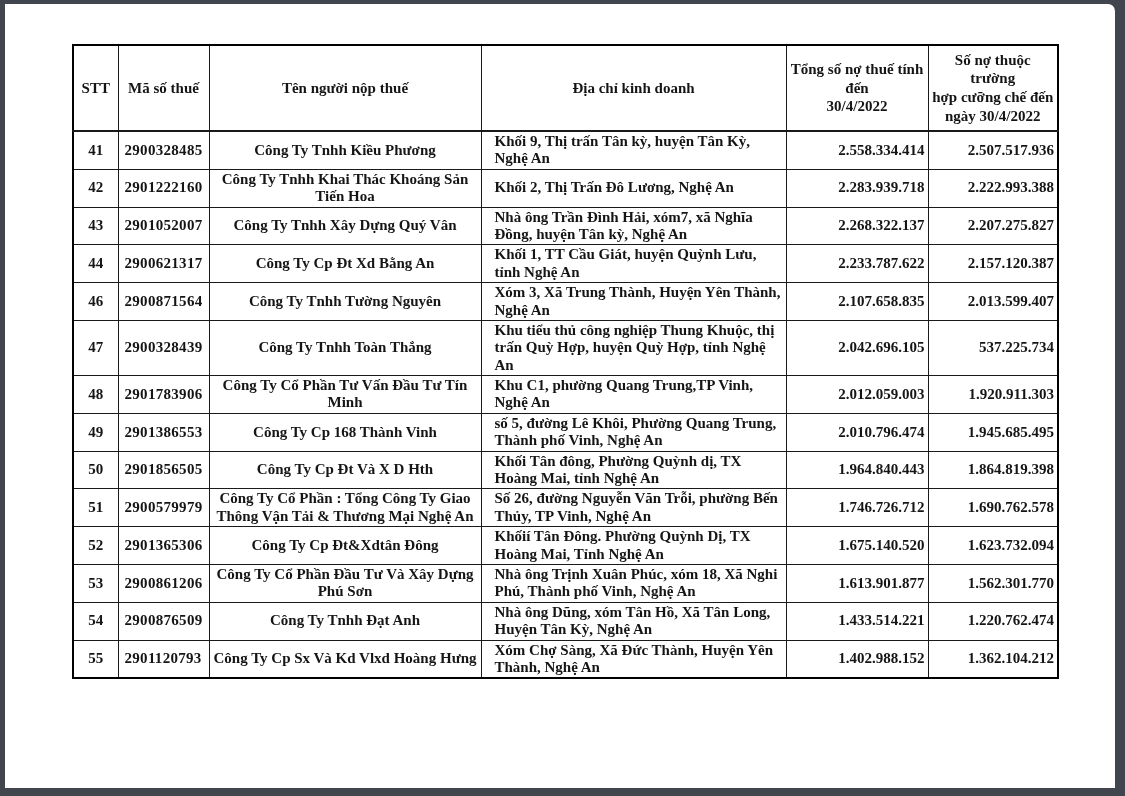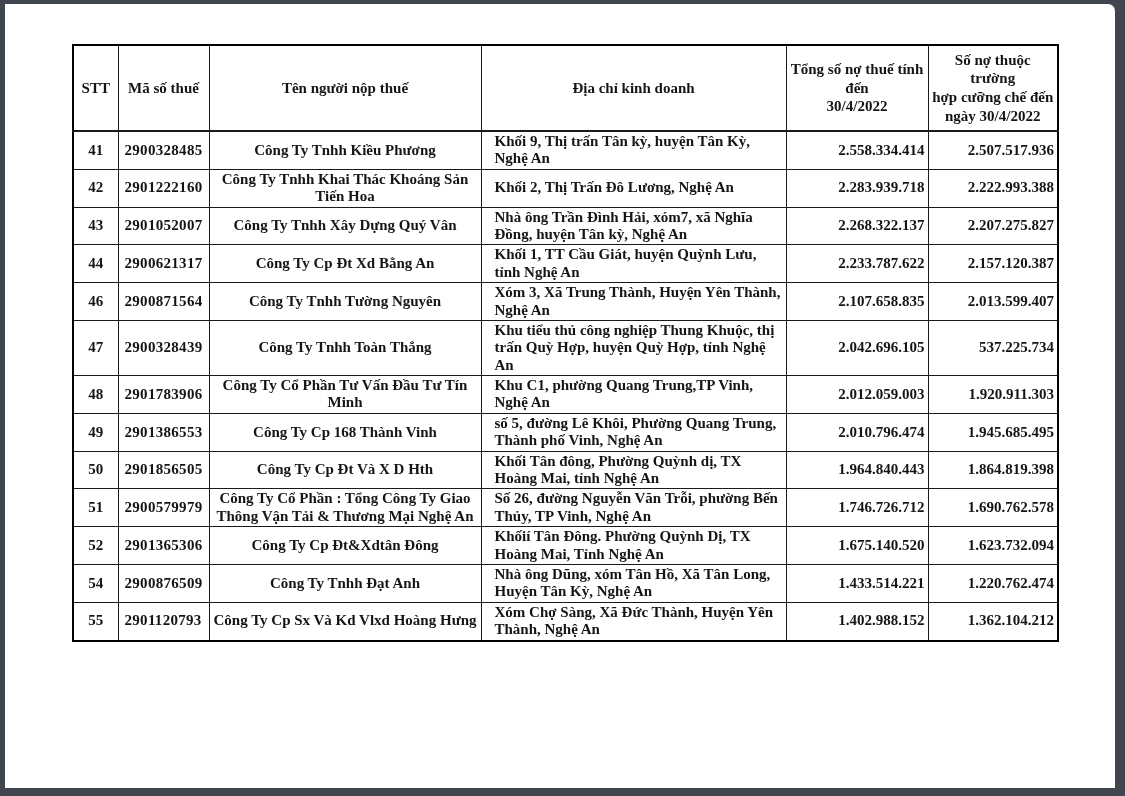--- a/index.html
+++ b/index.html
@@ -171,20 +171,28 @@
 
   <tr>
     <td class="c-stt">52</td>
     <td class="c-code">2901365306</td>
     <td class="c-name">Công Ty Cp Đt&amp;Xdtân Đông</td>
     <td class="c-addr">Khốií Tân Đông. Phường Quỳnh Dị, TX Hoàng Mai, Tỉnh Nghệ An</td>
     <td class="c-num">1.675.140.520</td>
     <td class="c-num">1.623.732.094</td>
   </tr>
 
+  <tr>
+    <td class="c-stt">53</td>
+    <td class="c-code">2900861206</td>
+    <td class="c-name">Công Ty Cổ Phần Đầu Tư Và Xây Dựng Phú Sơn</td>
+    <td class="c-addr">Nhà ông Trịnh Xuân Phúc, xóm 18, Xã Nghi Phú, Thành phố Vinh, Nghệ An</td>
+    <td class="c-num">1.613.901.877</td>
+    <td class="c-num">1.562.301.770</td>
+  </tr>
 
   <tr>
     <td class="c-stt">54</td>
     <td class="c-code">2900876509</td>
     <td class="c-name">Công Ty Tnhh Đạt Anh</td>
     <td class="c-addr">Nhà ông Dũng, xóm Tân Hồ, Xã Tân Long, Huyện Tân Kỳ, Nghệ An</td>
     <td class="c-num">1.433.514.221</td>
     <td class="c-num">1.220.762.474</td>
   </tr>
 

